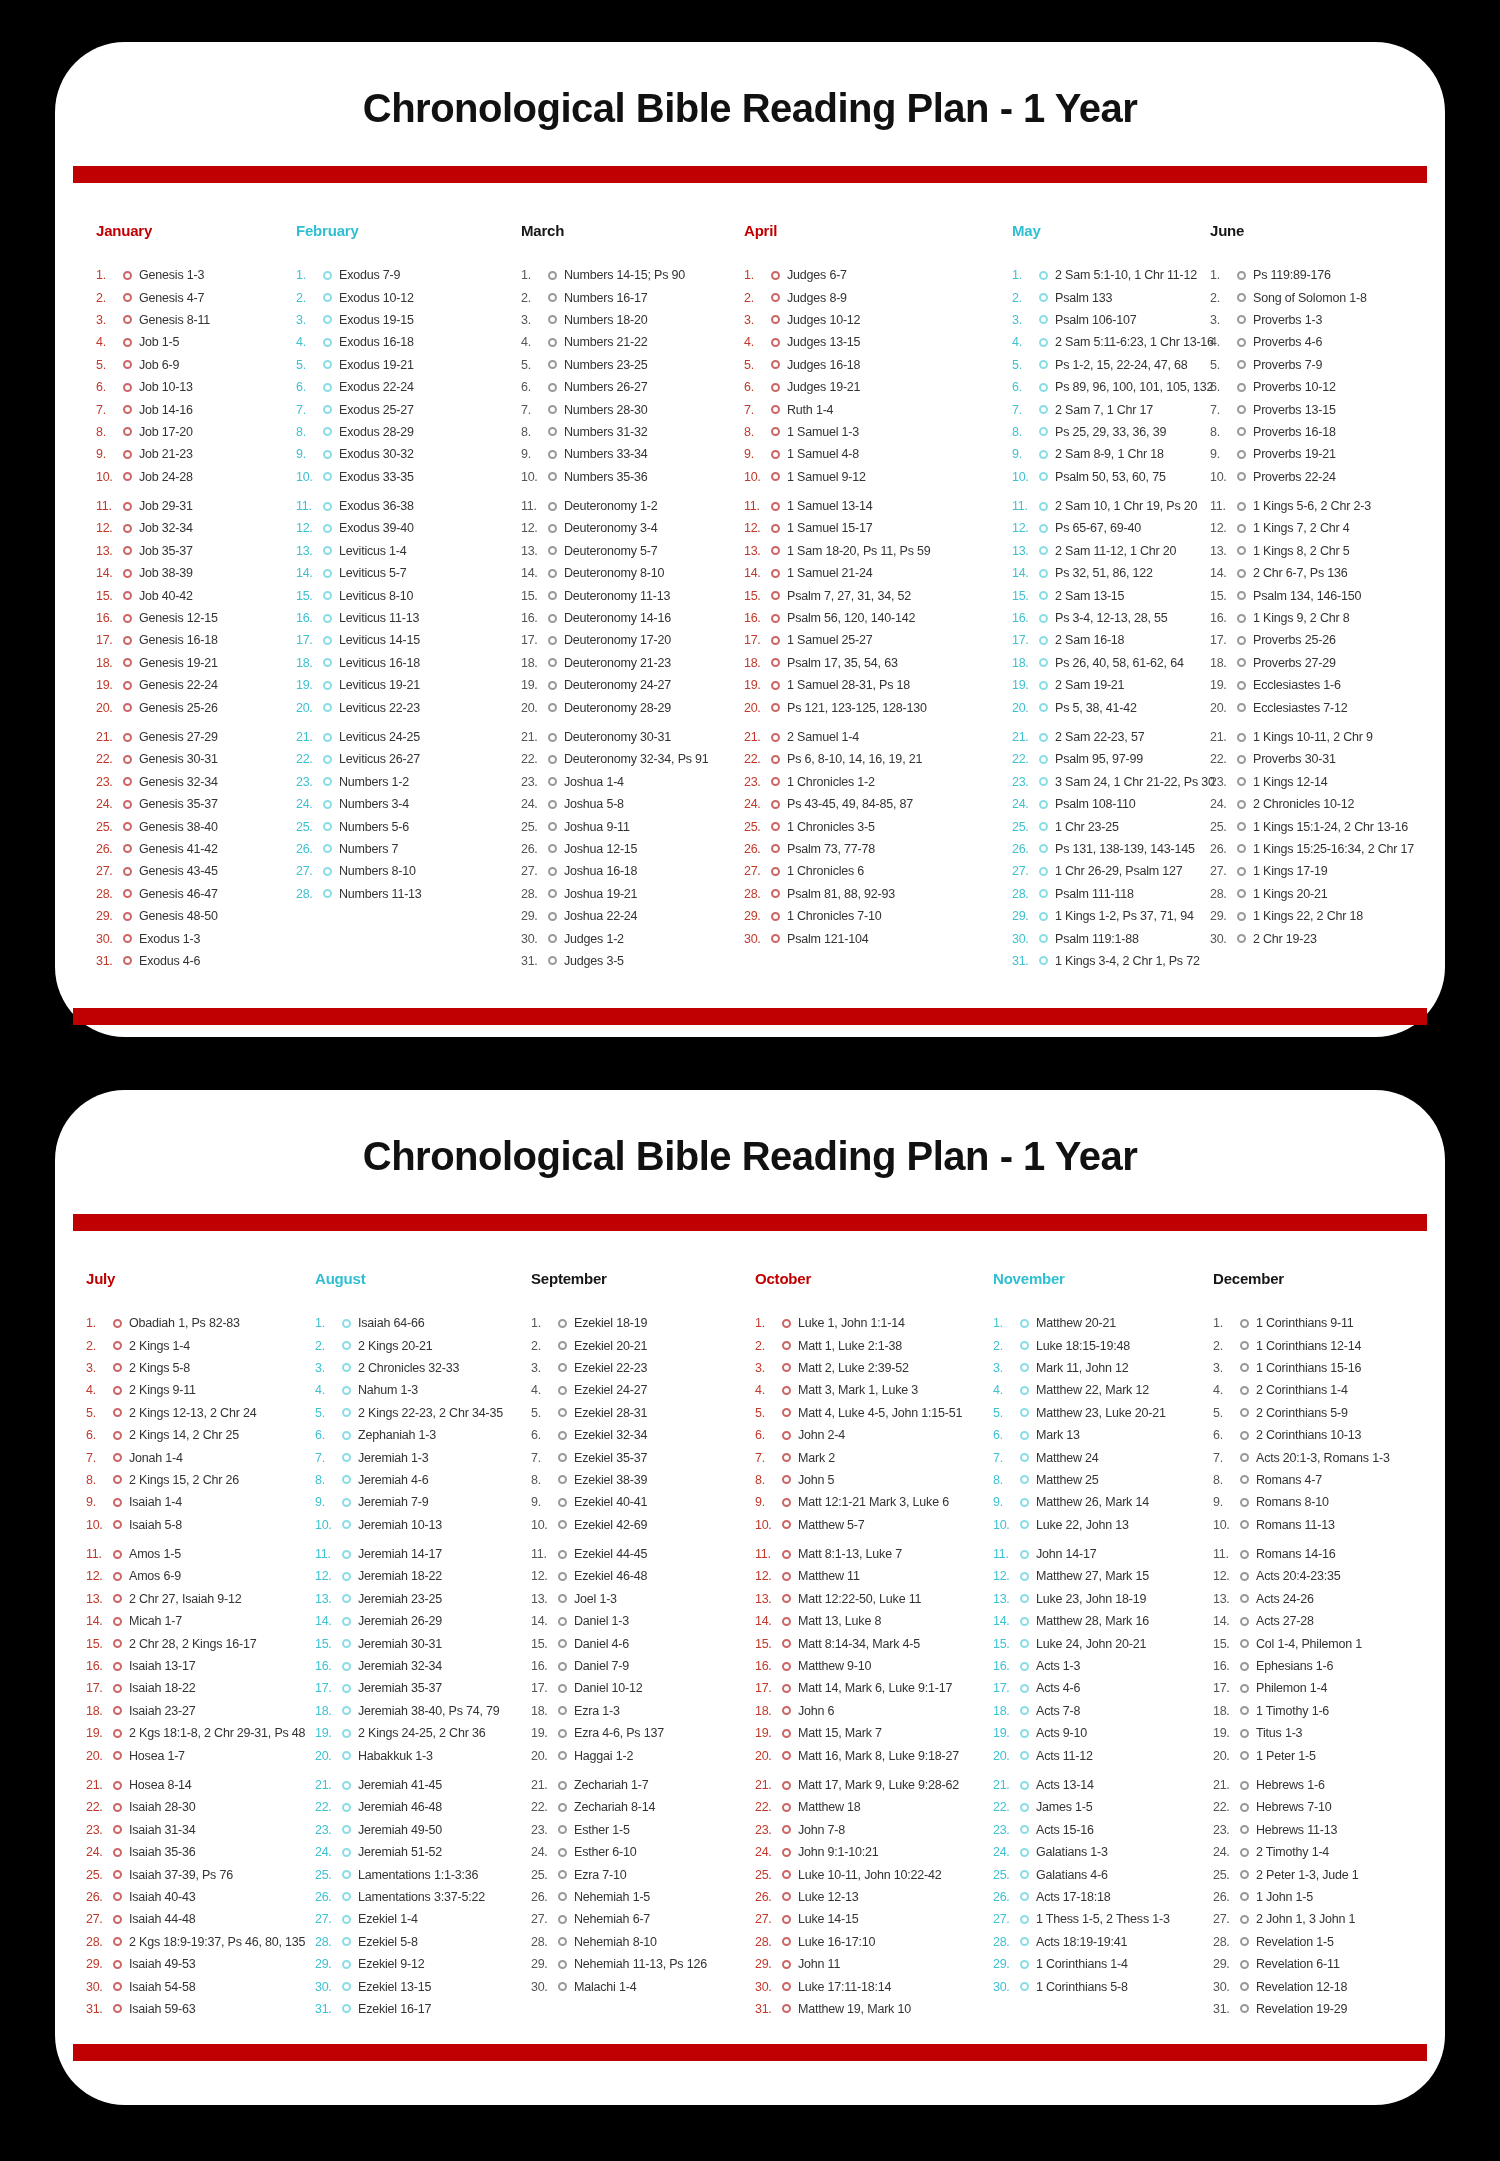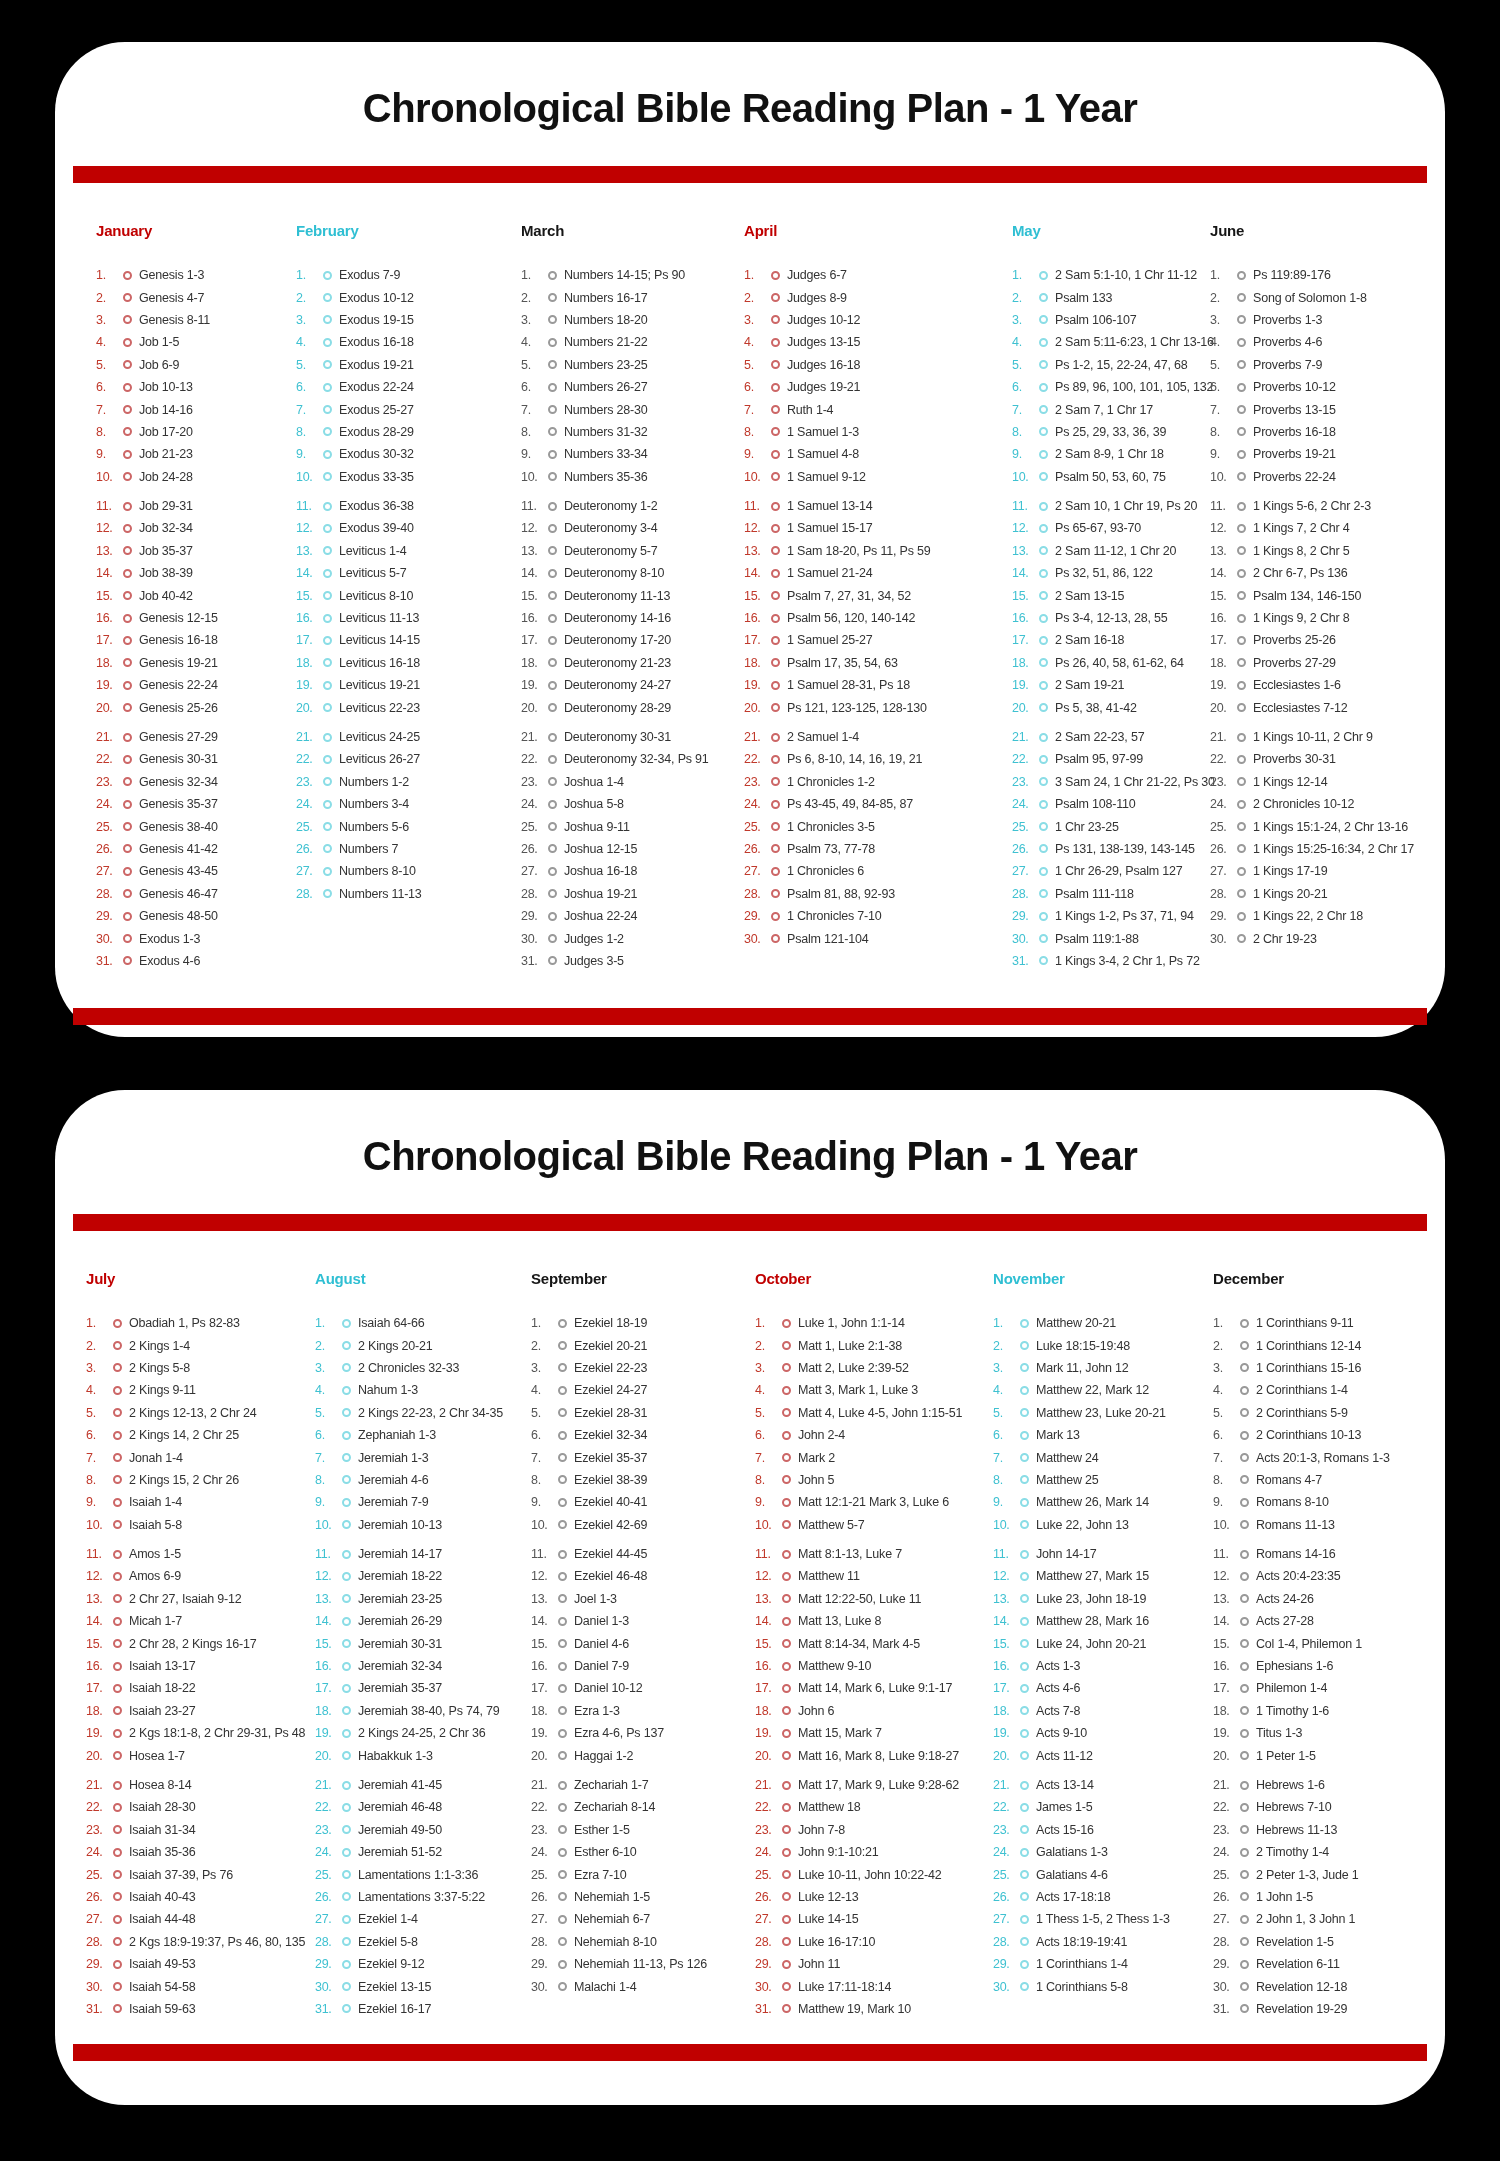--- a/index.html
+++ b/index.html
@@ -721,21 +721,21 @@
             <span class="txt">Psalm 50, 53, 60, 75</span>
           </div>
           <div class="row gap">
             <span class="num" style="color: rgb(63, 193, 209);">11.</span>
             <span class="circ" style="border-color: rgb(138, 221, 230);"></span>
             <span class="txt">2 Sam 10, 1 Chr 19, Ps 20</span>
           </div>
           <div class="row">
             <span class="num" style="color: rgb(63, 193, 209);">12.</span>
             <span class="circ" style="border-color: rgb(138, 221, 230);"></span>
-            <span class="txt">Ps 65-67, 93-70</span>
+            <span class="txt">Ps 65-67, 69-40</span>
           </div>
           <div class="row">
             <span class="num" style="color: rgb(63, 193, 209);">13.</span>
             <span class="circ" style="border-color: rgb(138, 221, 230);"></span>
             <span class="txt">2 Sam 11-12, 1 Chr 20</span>
           </div>
           <div class="row">
             <span class="num" style="color: rgb(63, 193, 209);">14.</span>
             <span class="circ" style="border-color: rgb(138, 221, 230);"></span>
             <span class="txt">Ps 32, 51, 86, 122</span>

